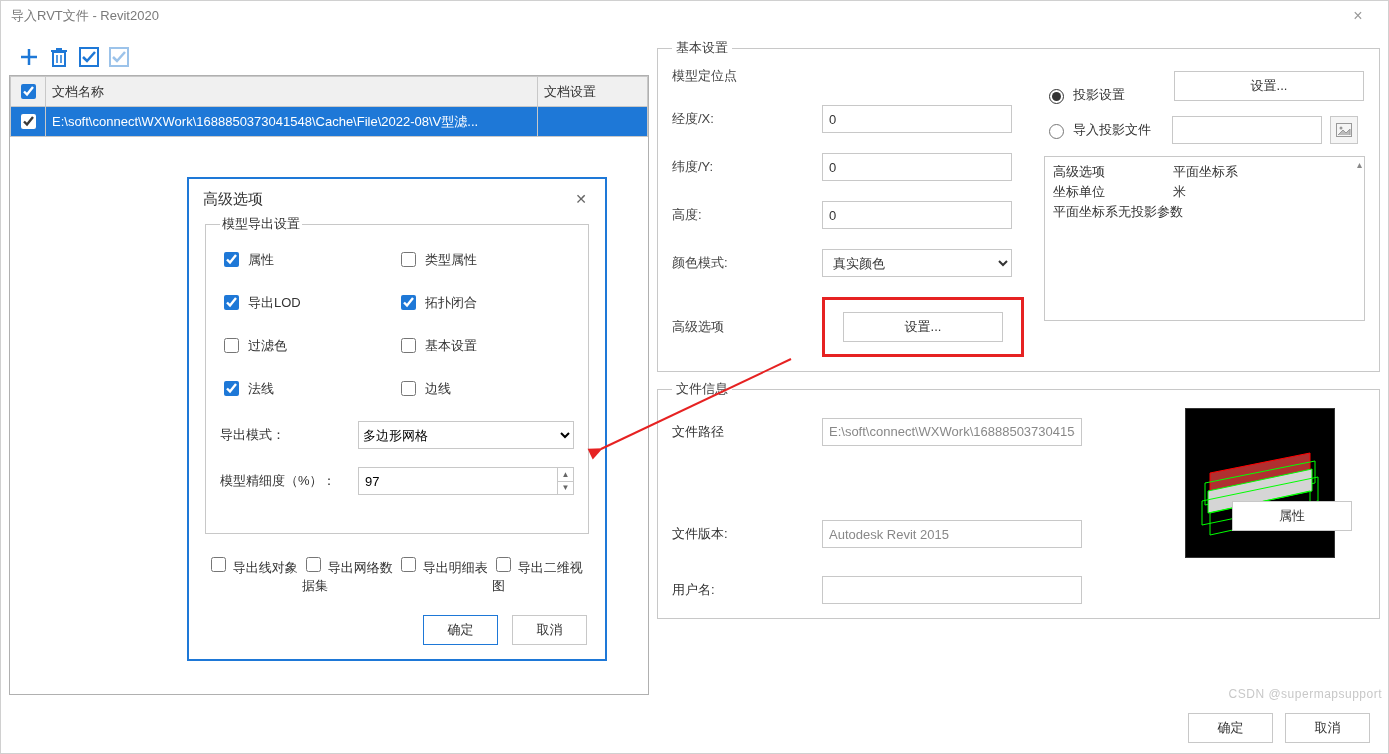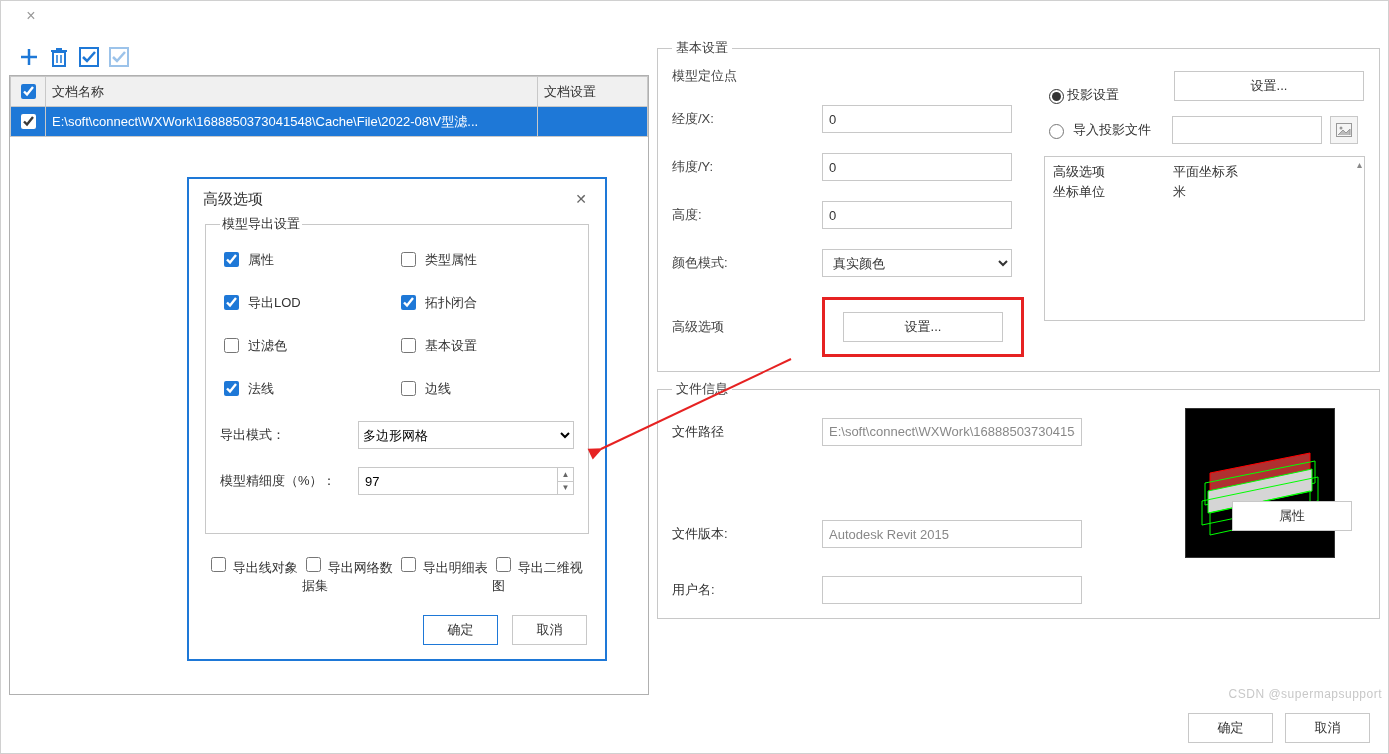--- a/index.html
+++ b/index.html
@@ -81,20 +81,21 @@
 
   
   svg.arrow { position:absolute; left:590px; top:358px; width:210px; height:110px; z-index:30; pointer-events:none; overflow:visible; }
 </style>
 </head>
 <body>
 
 <div class="window">
 
   <div class="titlebar">
+    <span class="title">导入RVT文件 - Revit2020</span>
     <span class="close">×</span>
   </div>
 
   <div class="body">
 
     <div class="left">
       <div class="toolbar">
         <span class="tool-icon">
           <svg width="22" height="22">
               <line x1="11" y1="3" x2="11" y2="19" stroke="#1e78d7" stroke-width="2.5"></line>
@@ -251,21 +252,21 @@
               <label>高级选项</label>
               <div>
                 <span class="adv-btn-wrap">
                   <button class="btn adv-btn">设置...</button>
                 </span>
               </div>
             </div>
           </div>
           <div class="basic-right">
             <div class="radio-row">
-              <label style="display:flex;align-items:flex-end;gap:0;width:120px;margin-top:19px;">
+              <label style="display:flex;align-items:flex-end;gap:6px;width:120px;margin-top:19px;">
                   <input type="radio" name="proj" checked="" style=""> 
                   <span>投影设置</span>
                 </label>
               <button class="btn wide">设置...</button>
             </div>
             <div class="import-proj-row">
               <label style="display:flex;align-items:center;gap:6px;width:120px;">
                   <input type="radio" name="proj" style=""> 
                   <span>导入投影文件</span>
                 </label>
@@ -278,20 +279,21 @@
                   </svg>
               </span>
             </div>
             <div class="proj-box">
               <span class="scroll-up">▴</span>
               <div style="display:grid;grid-template-columns:120px 1fr;row-gap:2px;">
                 <span>高级选项</span>
                 <span>平面坐标系</span>
                 <span>坐标单位</span>
                 <span>米</span>
+                <span style="grid-column:1/3">平面坐标系无投影参数</span>
               </div>
             </div>
           </div>
         </div>
       </fieldset>
 
       <fieldset class="group">
         <legend>文件信息</legend>
         <div class="file-info-grid">
           <label>文件路径</label>

